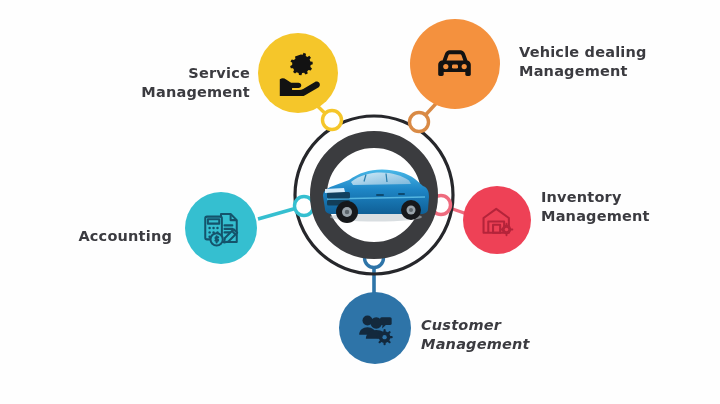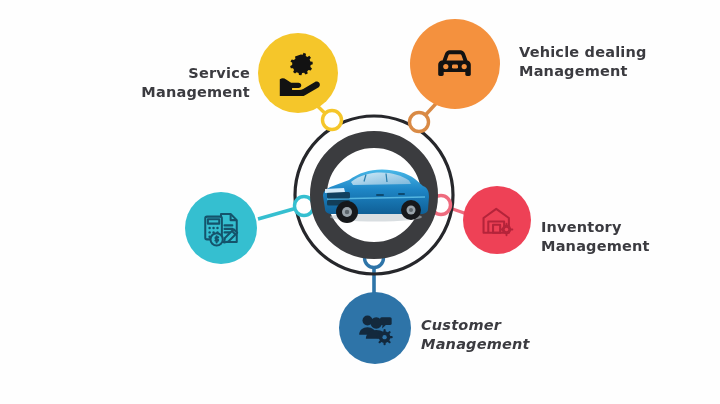--- a/index.html
+++ b/index.html
@@ -177,21 +177,21 @@
   <div class="node" style="left:463px; top:186px; width:68px; height:68px; background:#EE4156;">
     <svg width="38" height="38" viewBox="0 0 48 48" fill="none" stroke="#B4243A" stroke-width="2.6" stroke-linejoin="round">
       <path d="M7 21.5L23 10l16 11.5V40H7z"></path>
       <path d="M13 40V26h20v14"></path>
       <rect x="19" y="30" width="9" height="10"></rect>
       <circle cx="36" cy="36" r="6" fill="#B4243A" stroke="none"></circle>
       <circle cx="36" cy="36" r="2.2" fill="#EE4156" stroke="none"></circle>
       <path d="M36 28.6v1.8M36 41.6v1.8M28.6 36h1.8M41.6 36h1.8" stroke="#B4243A" stroke-width="2.4" stroke-linecap="round"></path>
     </svg>
   </div>
-  <div class="label right" style="left:541px; top:218px; width:180px;">Inventory
+  <div class="label right" style="left:541px; top:188px; width:180px;">Inventory
 Management</div>
 
   <div class="node" style="left:339px; top:292px; width:72px; height:72px; background:#2E74A8;">
     <svg width="40" height="40" viewBox="0 0 48 48" fill="#13293D">
       <circle cx="15" cy="15" r="6"></circle>
       <path d="M5 32c0-5.5 4.5-9 10-9s10 3.5 10 9z"></path>
       <circle cx="25.5" cy="18" r="7"></circle>
       <path d="M13 37c0-6.4 5.6-10.5 12.5-10.5S38 30.6 38 37z"></path>
       <rect x="30" y="11" width="14" height="9.5" rx="2"></rect>
       <path d="M33 20.5l-.5 4 4.5-4z"></path>
@@ -223,14 +223,15 @@
       <circle cx="15.5" cy="34" r="1.4" fill="#14536B" stroke="none"></circle>
       <circle cx="20" cy="34" r="1.4" fill="#14536B" stroke="none"></circle>
 
       <circle cx="19" cy="37" r="7" fill="#35BFD0"></circle>
       <path d="M19 33.5v7M20.8 34.6c-.6-.6-3.2-.8-3.2.8s3.2.6 3.2 2.2c0 1.5-2.6 1.4-3.2.7" stroke-linecap="round"></path>
 
       <path d="M38.5 25.5l4 4-10 10-5 1 1-5z" fill="#35BFD0"></path>
       <path d="M36.5 27.5l4 4"></path>
     </svg>
   </div>
+  <div class="label left" style="left:20px; top:227px; width:152px;">Accounting</div>
 
 </div>
 
 </body></html>

